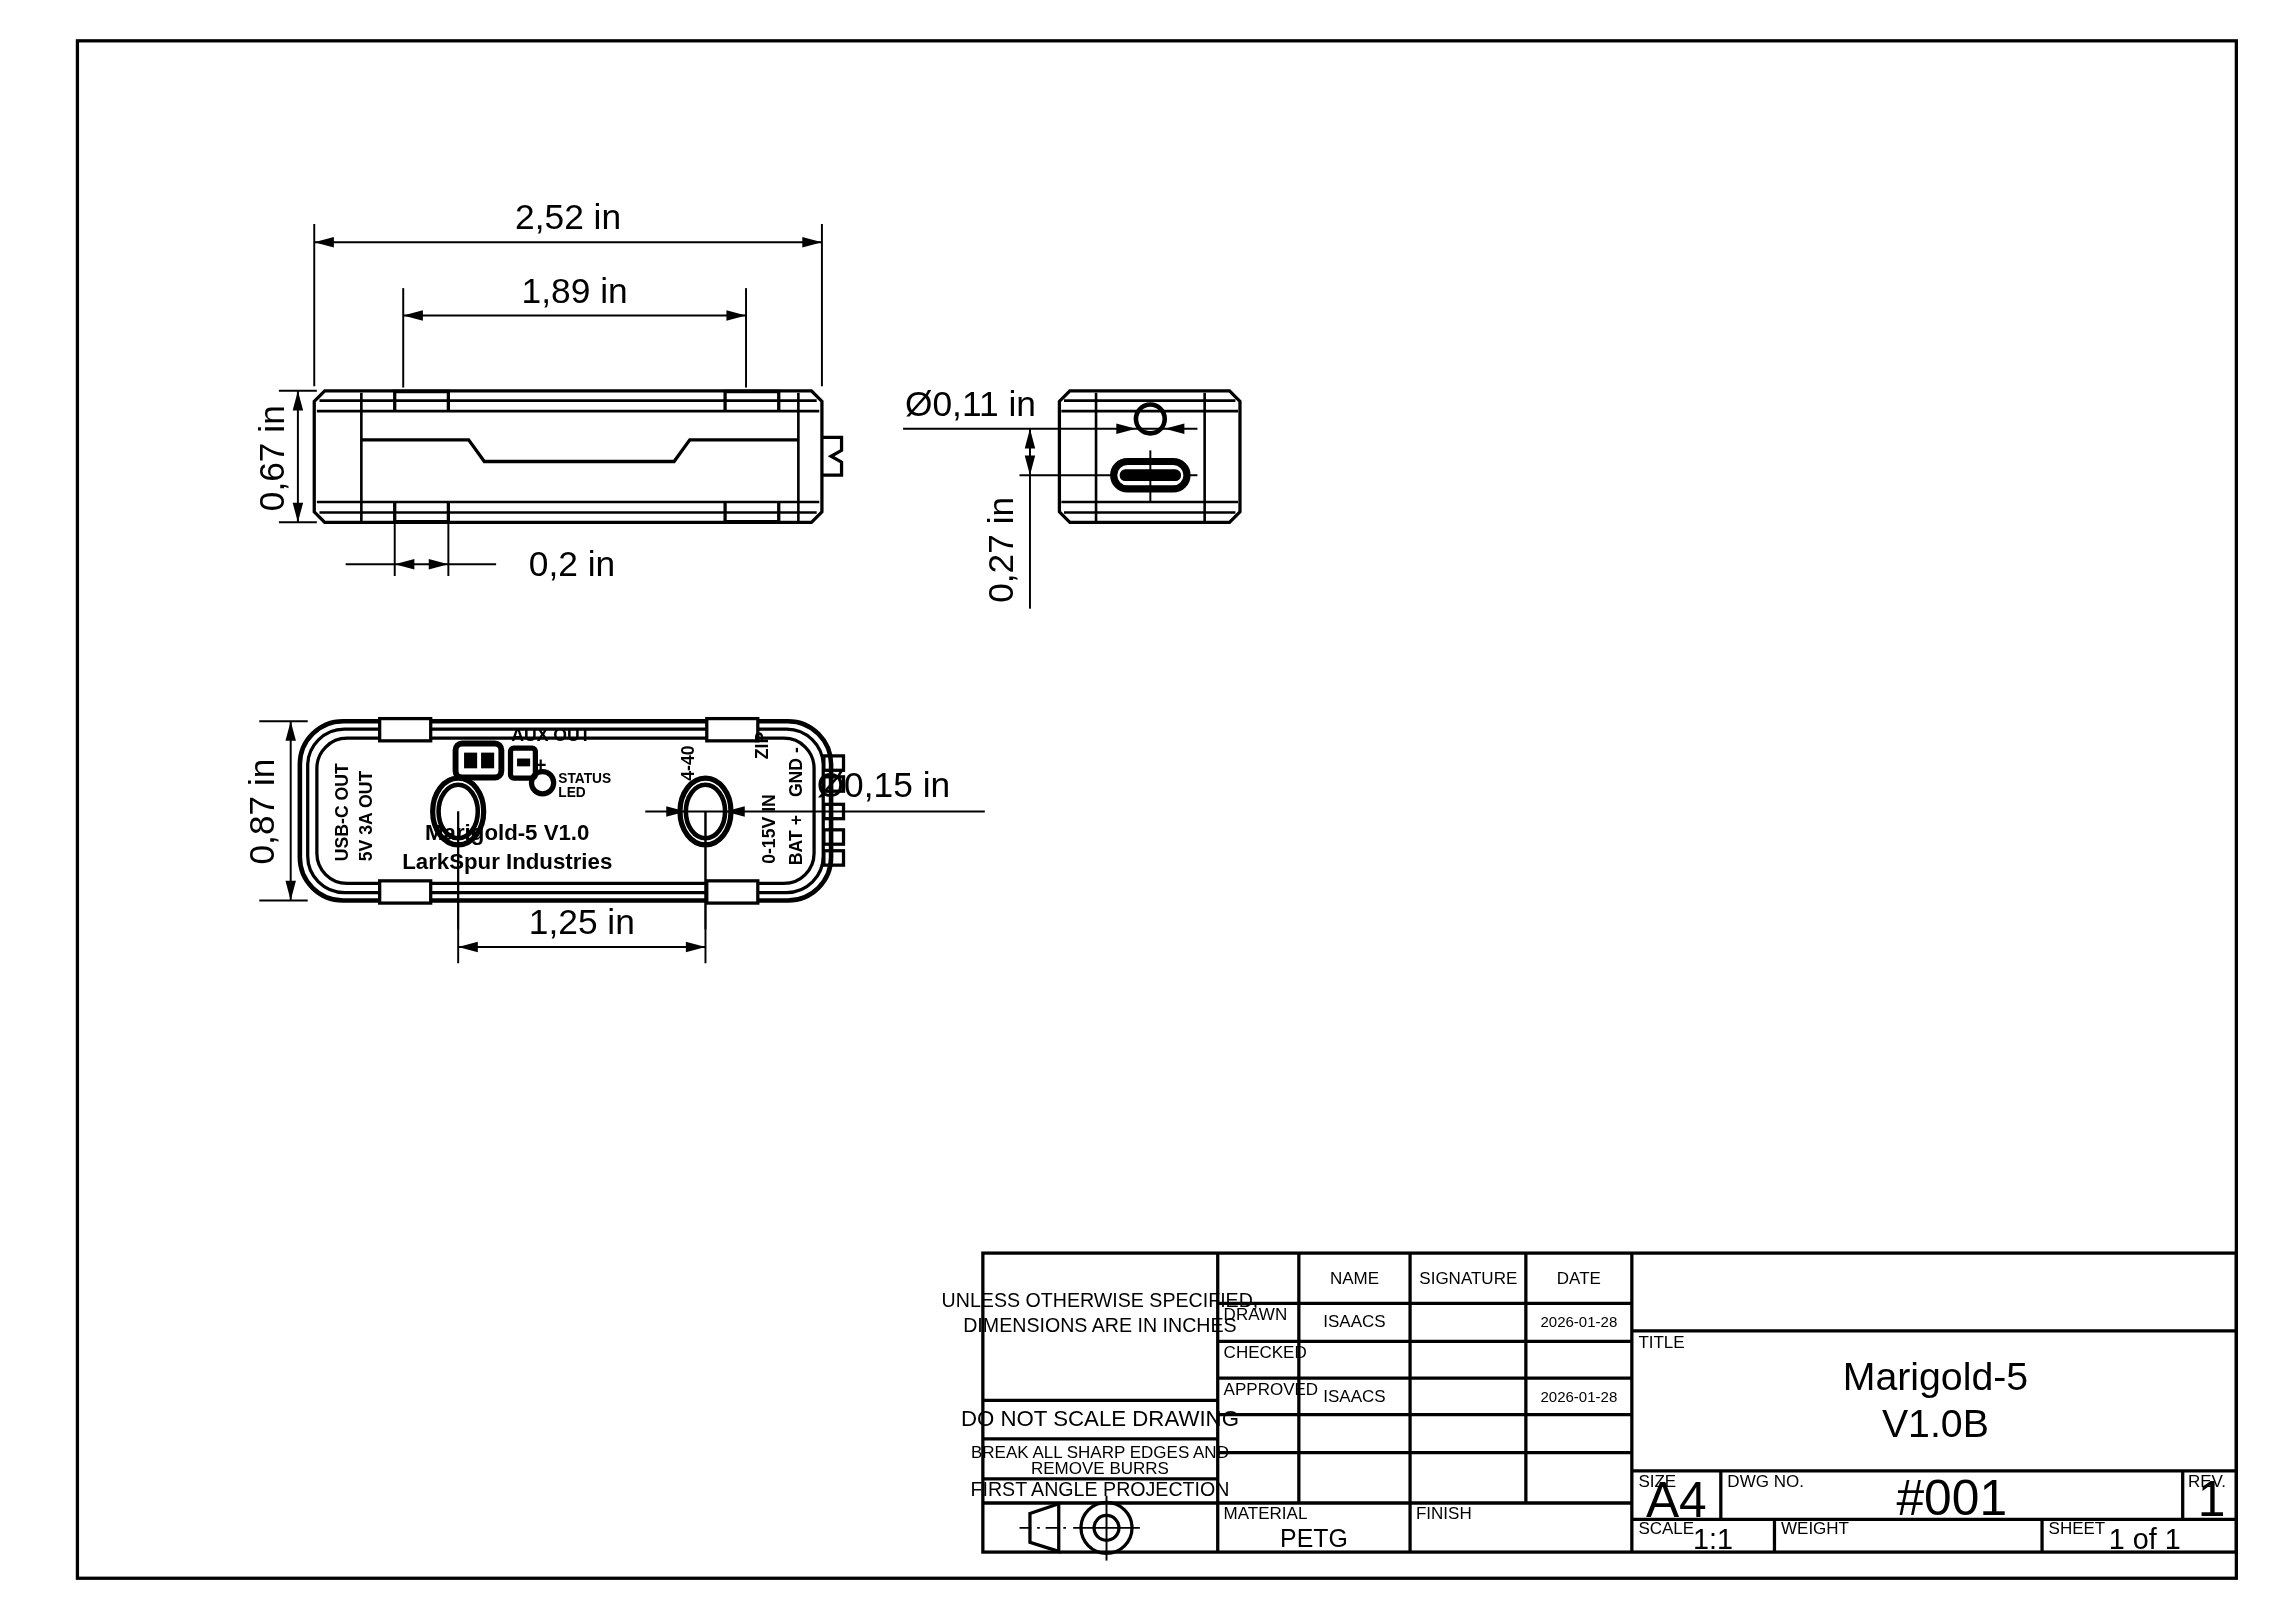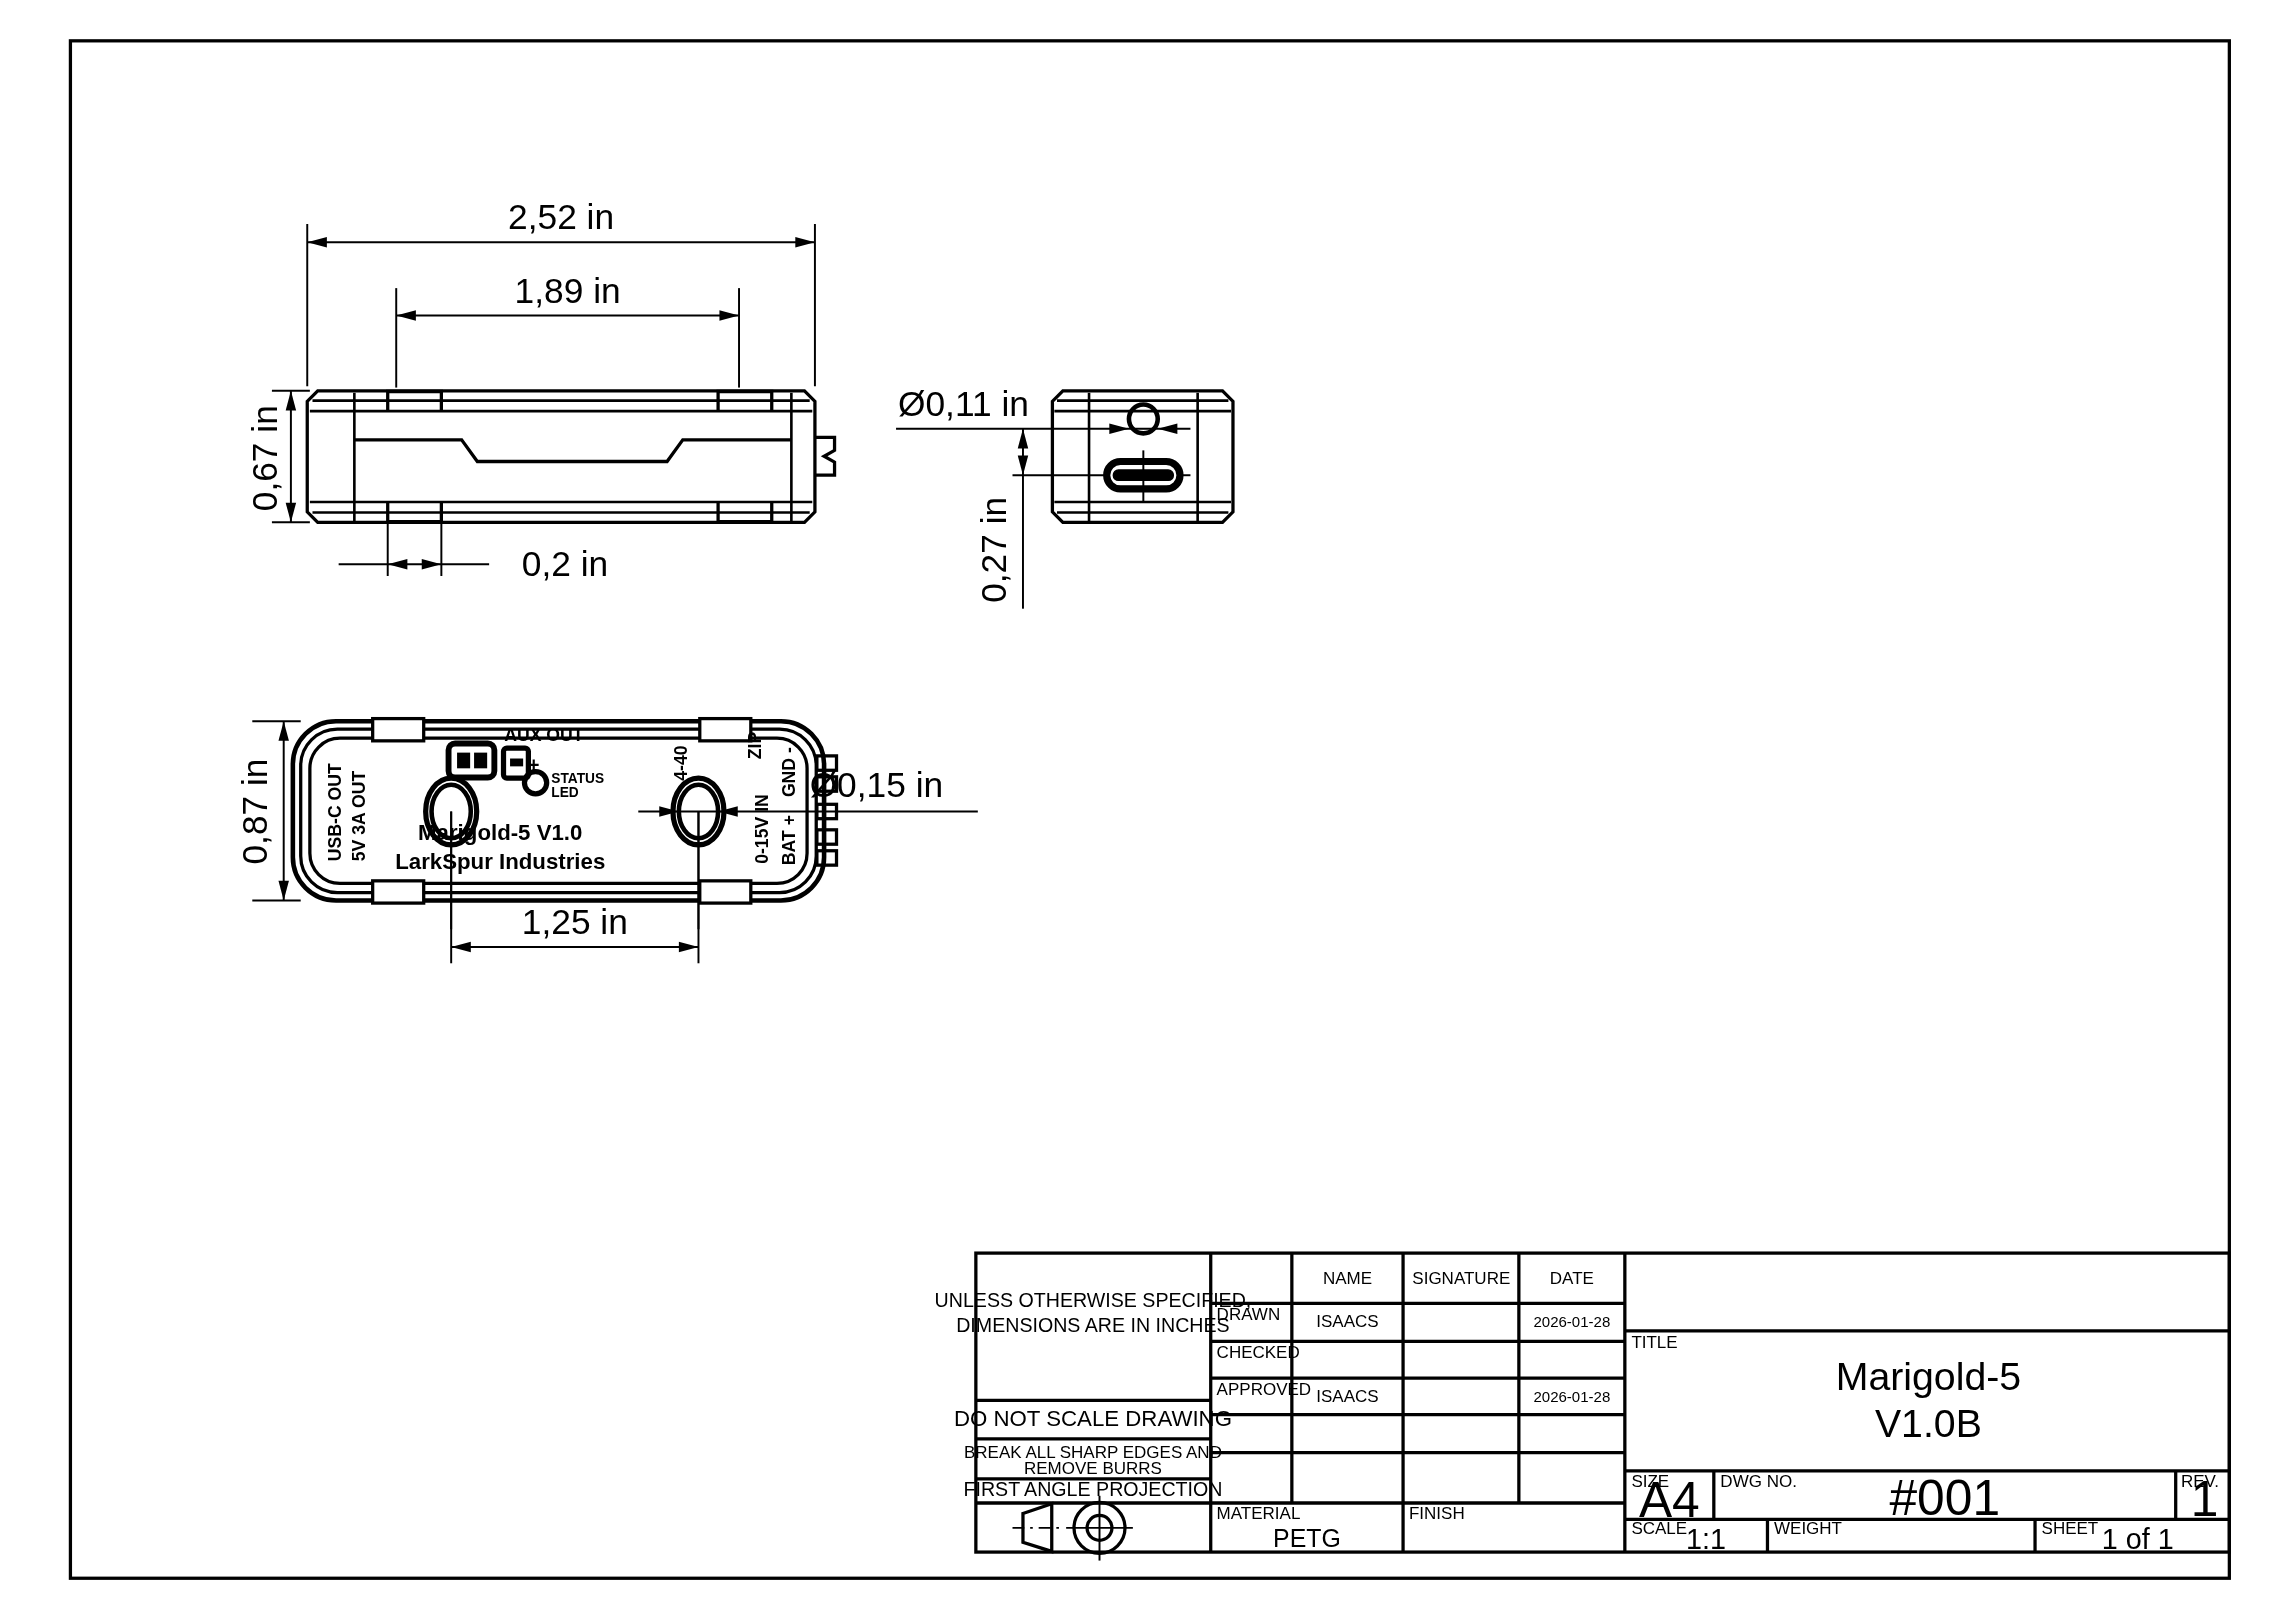--- a/index.html
+++ b/index.html
@@ -10,21 +10,21 @@
   body {
     width: 2295px;
     height: 1623px;
     font-family: "Liberation Sans", sans-serif;
     color: #000000;
     overflow: hidden;
     position: relative;
   }
   #sheet {
     position: absolute;
-    left: 5px; top: 0;
+    left: 12px; top: 0;
     width: 1872px;
     height: 1623px;
   }
   svg { display: block; }
   text { font-family: "Liberation Sans", sans-serif; fill: #000; }
   .dimtxt { font-size: 54px; }
   .tb-lbl { font-size: 26px; }
   .tb-lblmed { font-size: 30px; }
   .tb-val-sm { font-size: 26px; }
   .tb-huge { font-size: 76px; }

